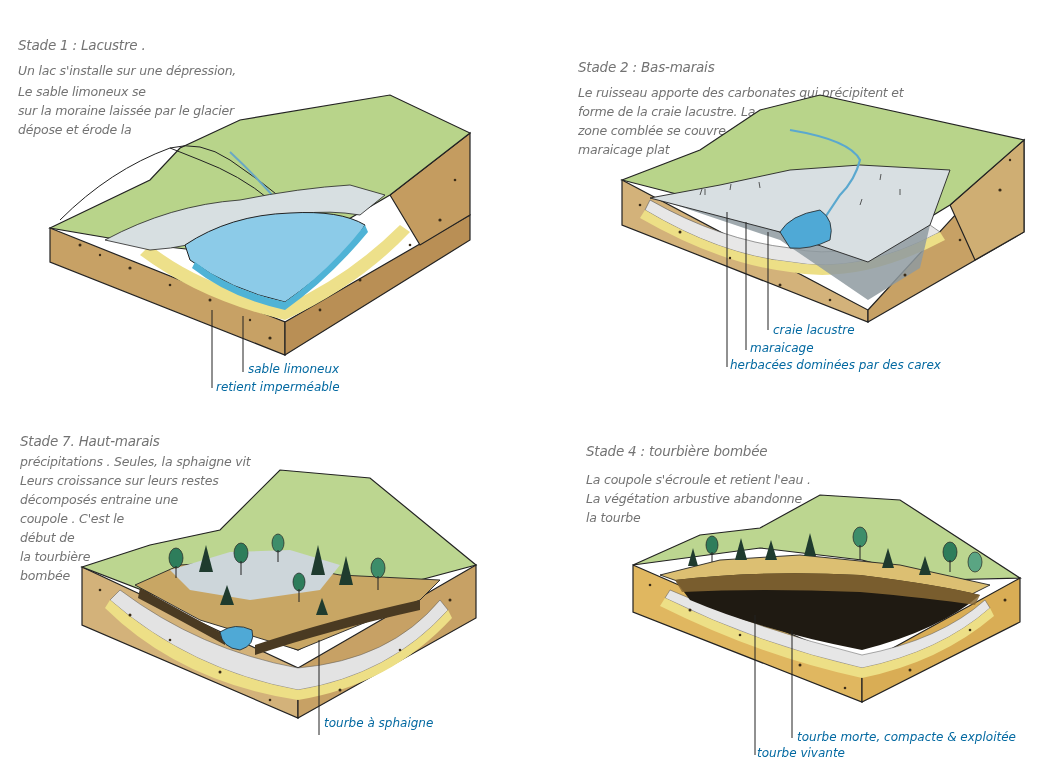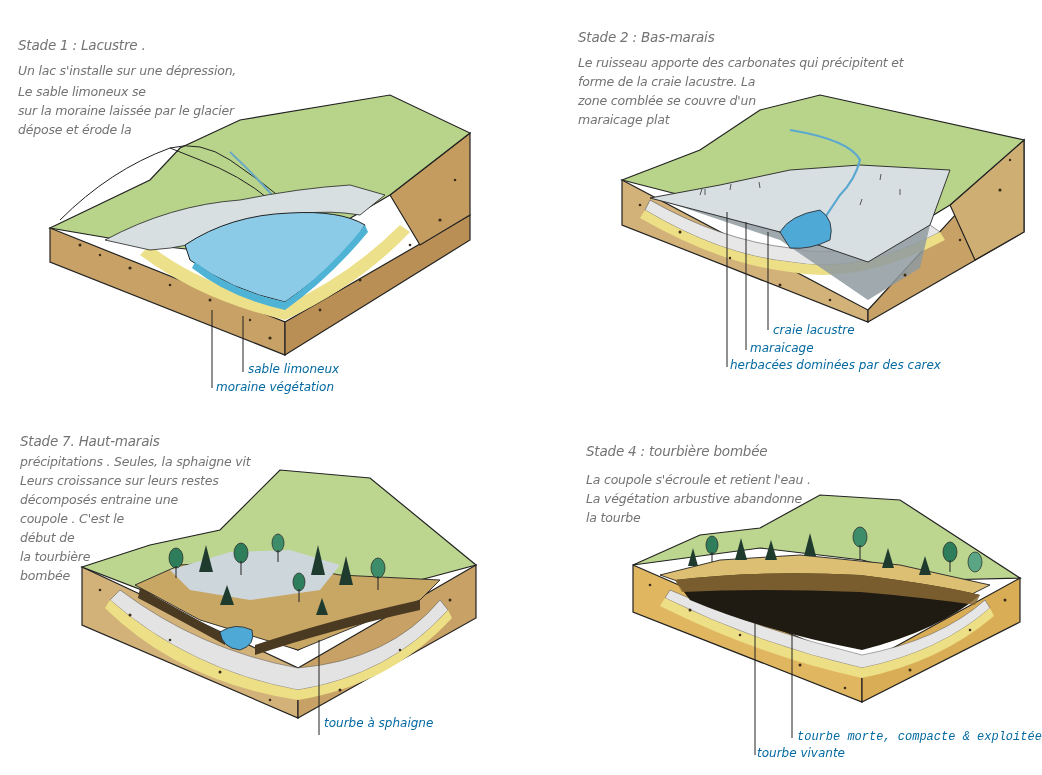--- a/index.html
+++ b/index.html
@@ -63,23 +63,23 @@
       <circle cx="360" cy="280" r="1.5"></circle>
     <circle cx="410" cy="245" r="1.3"></circle>
       <circle cx="440" cy="220" r="1.6"></circle>
       <circle cx="455" cy="180" r="1.3"></circle>
   </g>
 
   <line x1="212" y1="310" x2="212" y2="388" stroke="#222" stroke-width="1"></line>
   <line x1="243" y1="316" x2="243" y2="372" stroke="#222" stroke-width="1"></line>
 </svg>
 <div class="label" style="left:248px; top:362px;">sable limoneux</div>
-<div class="label" style="left:216px; top:380px;">moraine végétation</div>
-
-<div class="panel hand" style="left:578px; top:28px; width:340px;">
+<div class="label" style="left:216px; top:380px;">retient imperméable</div>
+
+<div class="panel hand" style="left:578px; top:58px; width:340px;">
   <div class="title">Stade 2 : Bas-marais</div>
   <div class="desc">
     <p>Le ruisseau apporte des carbonates qui précipitent et</p>
     <p>forme de la craie lacustre. La</p>
     <p>zone comblée se couvre d'un</p>
     <p>maraicage plat</p>
   </div>
 </div>
 
 <svg class="block" style="left:0; top:0;" width="1042" height="775" viewBox="0 0 1042 775">
@@ -223,14 +223,14 @@
       <circle cx="740" cy="635" r="1.3"></circle>
     <circle cx="800" cy="665" r="1.5"></circle>
       <circle cx="845" cy="688" r="1.3"></circle>
       <circle cx="910" cy="670" r="1.5"></circle>
     <circle cx="970" cy="630" r="1.3"></circle>
       <circle cx="1005" cy="600" r="1.5"></circle>
   </g>
   <line x1="755" y1="615" x2="755" y2="755" stroke="#222" stroke-width="1"></line>
   <line x1="792" y1="630" x2="792" y2="738" stroke="#222" stroke-width="1"></line>
 </svg>
-<div class="label" style="left:797px; top:730px;font-family:Liberation Mono, monospace;">tourbe morte, compacte &amp; exploitée</div>
+<div class="label" style="left:797px; top:730px;">tourbe morte, compacte &amp; exploitée</div>
 <div class="label" style="left:757px; top:746px;">tourbe vivante</div>
 
 </body></html>

